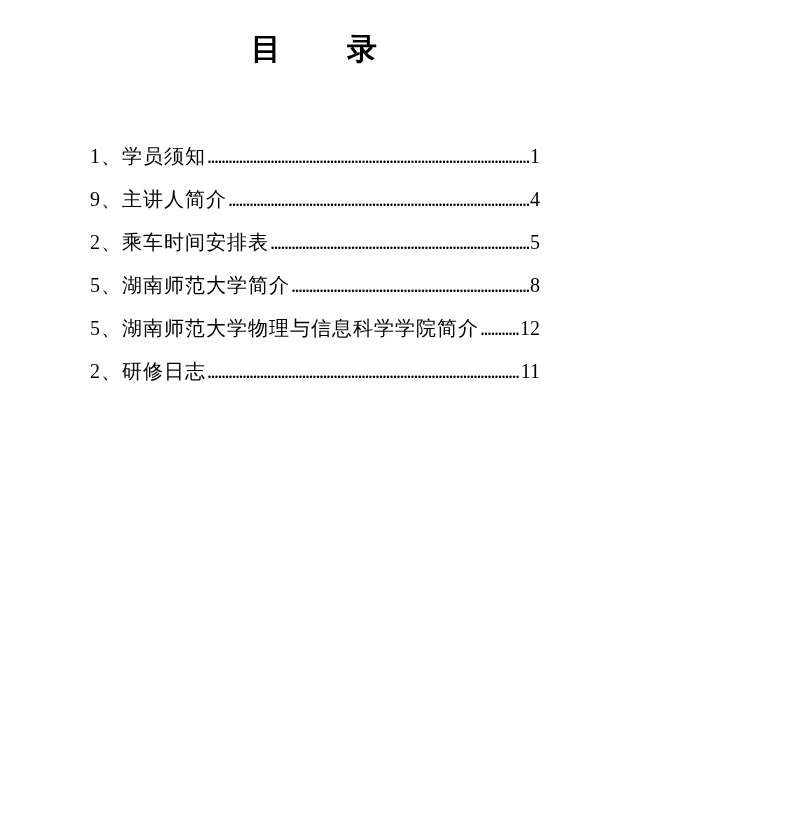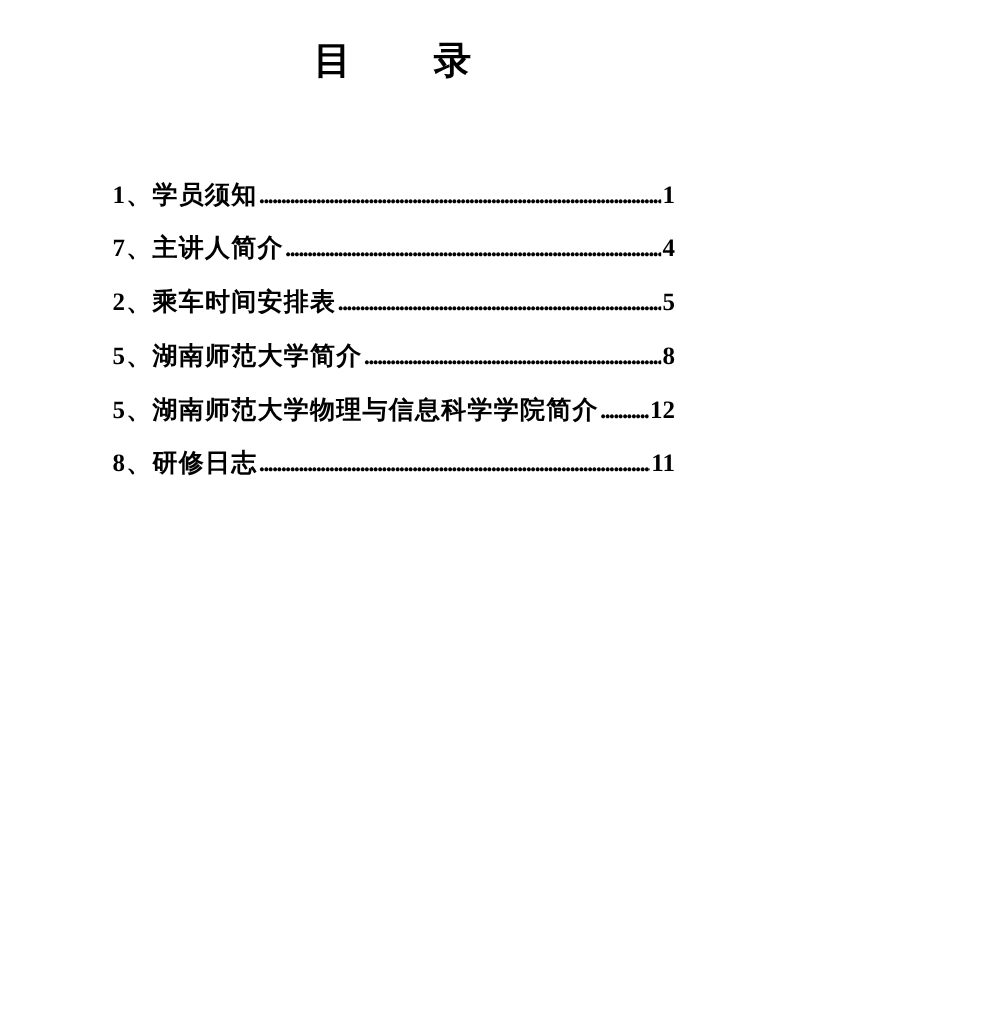--- a/index.html
+++ b/index.html
@@ -32,21 +32,20 @@
   }
   .toc-list {
     margin-top: 67px;
   }
   .toc-row {
     display: flex;
     align-items: baseline;
     line-height: 43px;
     font-size: 20px;
     white-space: nowrap;
-    font-weight: bold;
   }
   .toc-label {
     flex: 0 0 auto;
     letter-spacing: 1px;
   }
   .toc-leader {
     flex: 1 1 auto;
     overflow: hidden;
     margin: 0 1px;
     position: relative;
@@ -72,21 +71,21 @@
   <div class="toc-list">
 
     <div class="toc-row">
       <span class="toc-label">1、学员须知</span>
       <span class="toc-leader"></span>
       <span class="toc-page">1</span>
     </div>
 
 
     <div class="toc-row">
-      <span class="toc-label">7、主讲人简介</span>
+      <span class="toc-label">9、主讲人简介</span>
       <span class="toc-leader"></span>
       <span class="toc-page">4</span>
     </div>
 
     <div class="toc-row">
       <span class="toc-label">2、乘车时间安排表</span>
       <span class="toc-leader"></span>
       <span class="toc-page">5</span>
     </div>
 
@@ -97,19 +96,19 @@
       <span class="toc-page">8</span>
     </div>
 
     <div class="toc-row">
       <span class="toc-label">5、湖南师范大学物理与信息科学学院简介</span>
       <span class="toc-leader"></span>
       <span class="toc-page">12</span>
     </div>
 
     <div class="toc-row">
-      <span class="toc-label">8、研修日志</span>
+      <span class="toc-label">2、研修日志</span>
       <span class="toc-leader"></span>
       <span class="toc-page">11</span>
     </div>
 
   </div>
 </div>
 
 </body></html>

